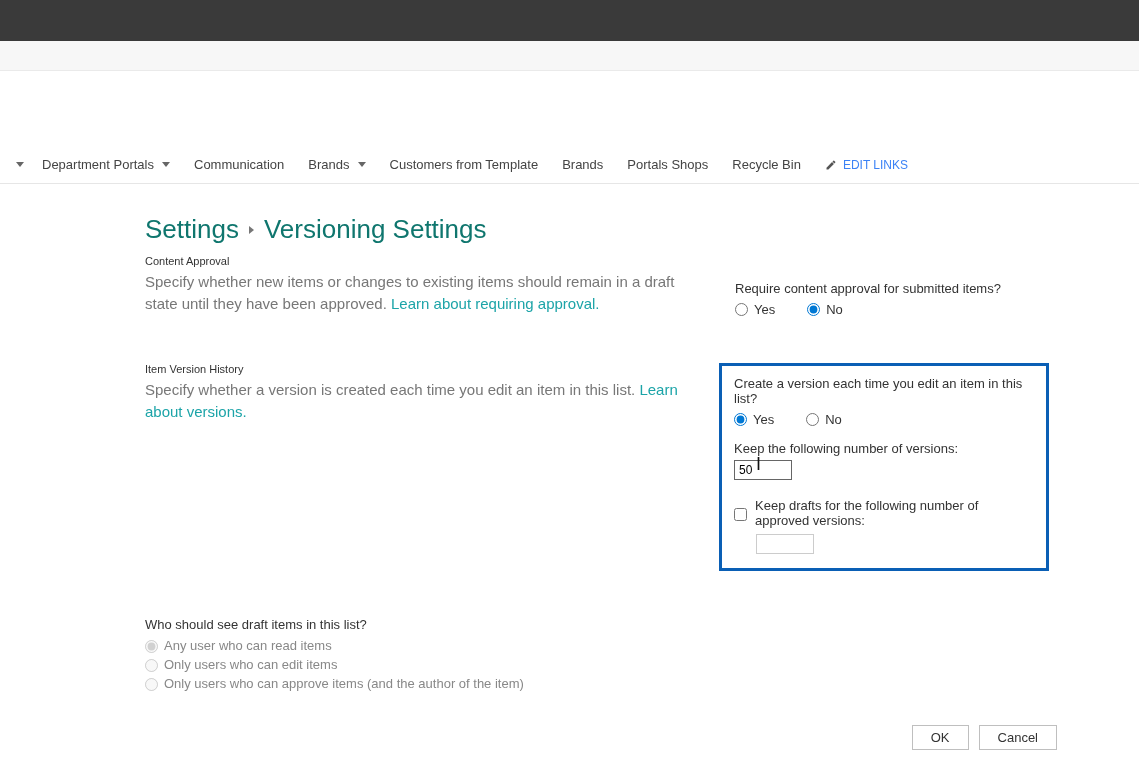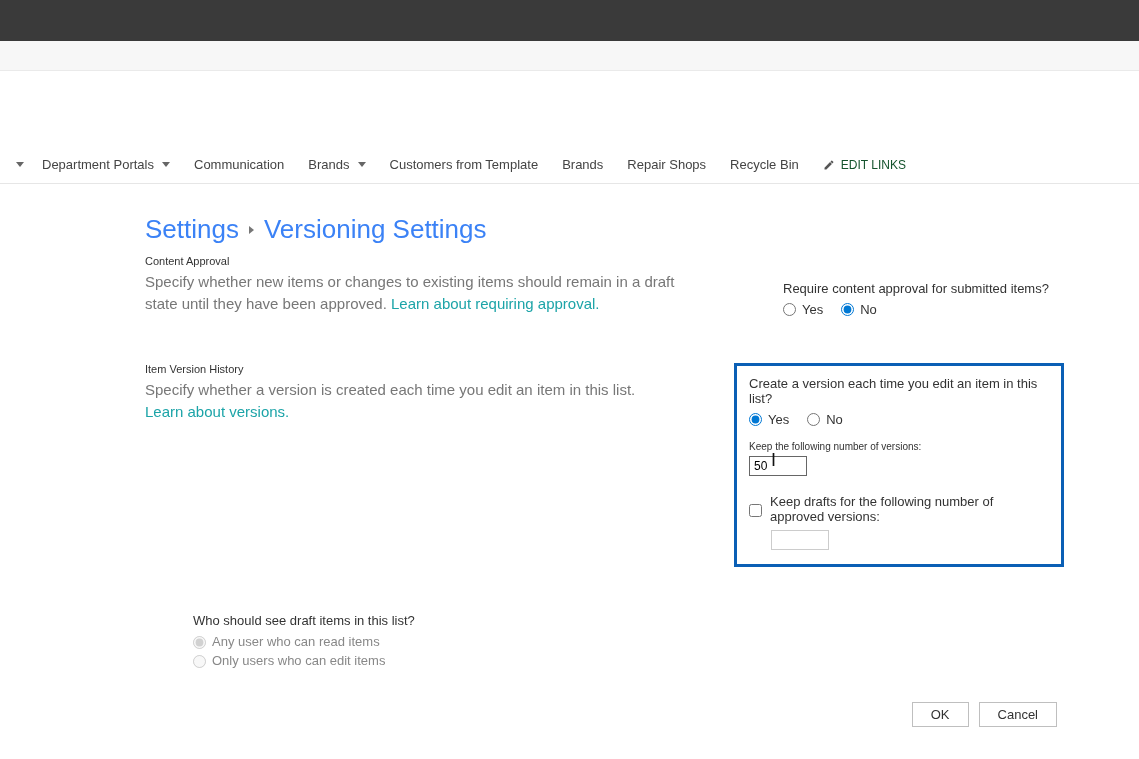--- a/index.html
+++ b/index.html
@@ -54,39 +54,39 @@
     width: 0; height: 0;
     border-left: 4px solid transparent;
     border-right: 4px solid transparent;
     border-top: 5px solid #666;
   }
   .edit-links {
     display: flex;
     align-items: center;
     padding: 0 12px;
     font-size: 12px;
-    color: #14532d;
+    color: #3b82f6;
     cursor: pointer;
   }
   .edit-links svg {
     width: 12px;
     height: 12px;
     margin-right: 6px;
     fill: #555;
   }
   .content {
     padding: 30px 0 0 145px;
     width: 1080px;
   }
   .breadcrumb {
     display: flex;
     align-items: center;
     font-size: 26px;
     font-weight: 200;
-    color: #3b82f6;
+    color: #0f766e;
     margin-bottom: 10px;
   }
   .breadcrumb .crumb-link {
     cursor: pointer;
   }
   .breadcrumb .crumb-sep {
     display: inline-block;
     margin: 0 10px;
     width: 0; height: 0;
     border-top: 4px solid transparent;
@@ -97,21 +97,20 @@
     display: flex;
     align-items: flex-start;
     margin-bottom: 6px;
   }
   .section-left {
     width: 590px;
     padding-right: 40px;
   }
   .section-right {
     flex: 1;
-    margin-left: 48px;
   }
   .section-title {
     font-size: 11px;
     color: #333;
     margin-bottom: 4px;
   }
   .section-desc {
     font-size: 15px;
     color: #777;
     line-height: 1.45;
@@ -122,21 +121,21 @@
     cursor: pointer;
   }
   .question {
     font-size: 13px;
     color: #333;
     margin-bottom: 6px;
   }
   .radio-row {
     display: flex;
     align-items: center;
-    gap: 18px;
+    gap: 32px;
   }
   .radio-opt {
     display: flex;
     align-items: center;
     font-size: 13px;
     cursor: pointer;
   }
   .radio-opt input[type="radio"] {
     margin-right: 6px;
     accent-color: #0078d4;
@@ -158,21 +157,21 @@
     padding: 10px 12px 14px 12px;
     margin-top: 0px;
     width: 330px;
     position: relative;
     left: -16px;
   }
   .sub-block {
     margin-top: 14px;
   }
   .sub-label {
-    font-size: 10px;
+    font-size: 13px;
     color: #333;
     margin-bottom: 4px;
   }
   .num-input {
     width: 58px;
     height: 20px;
     border: 1px solid #666;
     font-size: 12px;
     padding: 1px 4px;
   }
@@ -251,21 +250,21 @@
     <span>Brands</span>
     <span class="chevron-down"></span>
   </div>
   <div class="top-nav-item">
     <span>Customers from Template</span>
   </div>
   <div class="top-nav-item">
     <span>Brands</span>
   </div>
   <div class="top-nav-item">
-    <span>Repair Shops</span>
+    <span>Portals Shops</span>
   </div>
   <div class="top-nav-item">
     <span>Recycle Bin</span>
   </div>
   <div class="edit-links">
     <svg viewBox="0 0 16 16">
         <path d="M2 11.5V14h2.5l7.4-7.4-2.5-2.5L2 11.5zM13.7 4.8c.3-.3.3-.7 0-1l-1.5-1.5c-.3-.3-.7-.3-1 0l-1.2 1.2 2.5 2.5 1.2-1.2z"></path>
       </svg>
     <span>EDIT LINKS</span>
   </div>
@@ -350,20 +349,24 @@
       <div class="question">Who should see draft items in this list?</div>
       <div class="radio-stack">
         <label class="radio-opt disabled">
           <input type="radio" name="drafts" checked="" disabled="" style="">
           <span>Any user who can read items</span>
         </label>
         <label class="radio-opt disabled">
           <input type="radio" name="drafts" disabled="" style="">
           <span>Only users who can edit items</span>
         </label>
+        <label class="radio-opt disabled">
+          <input type="radio" name="drafts" disabled="" style="">
+          <span>Only users who can approve items (and the author of the item)</span>
+        </label>
       </div>
     </div>
   </div>
 
   <div class="button-row" style="width:912px;">
     <button class="btn">OK</button>
     <button class="btn">Cancel</button>
   </div>
 
 </div>

